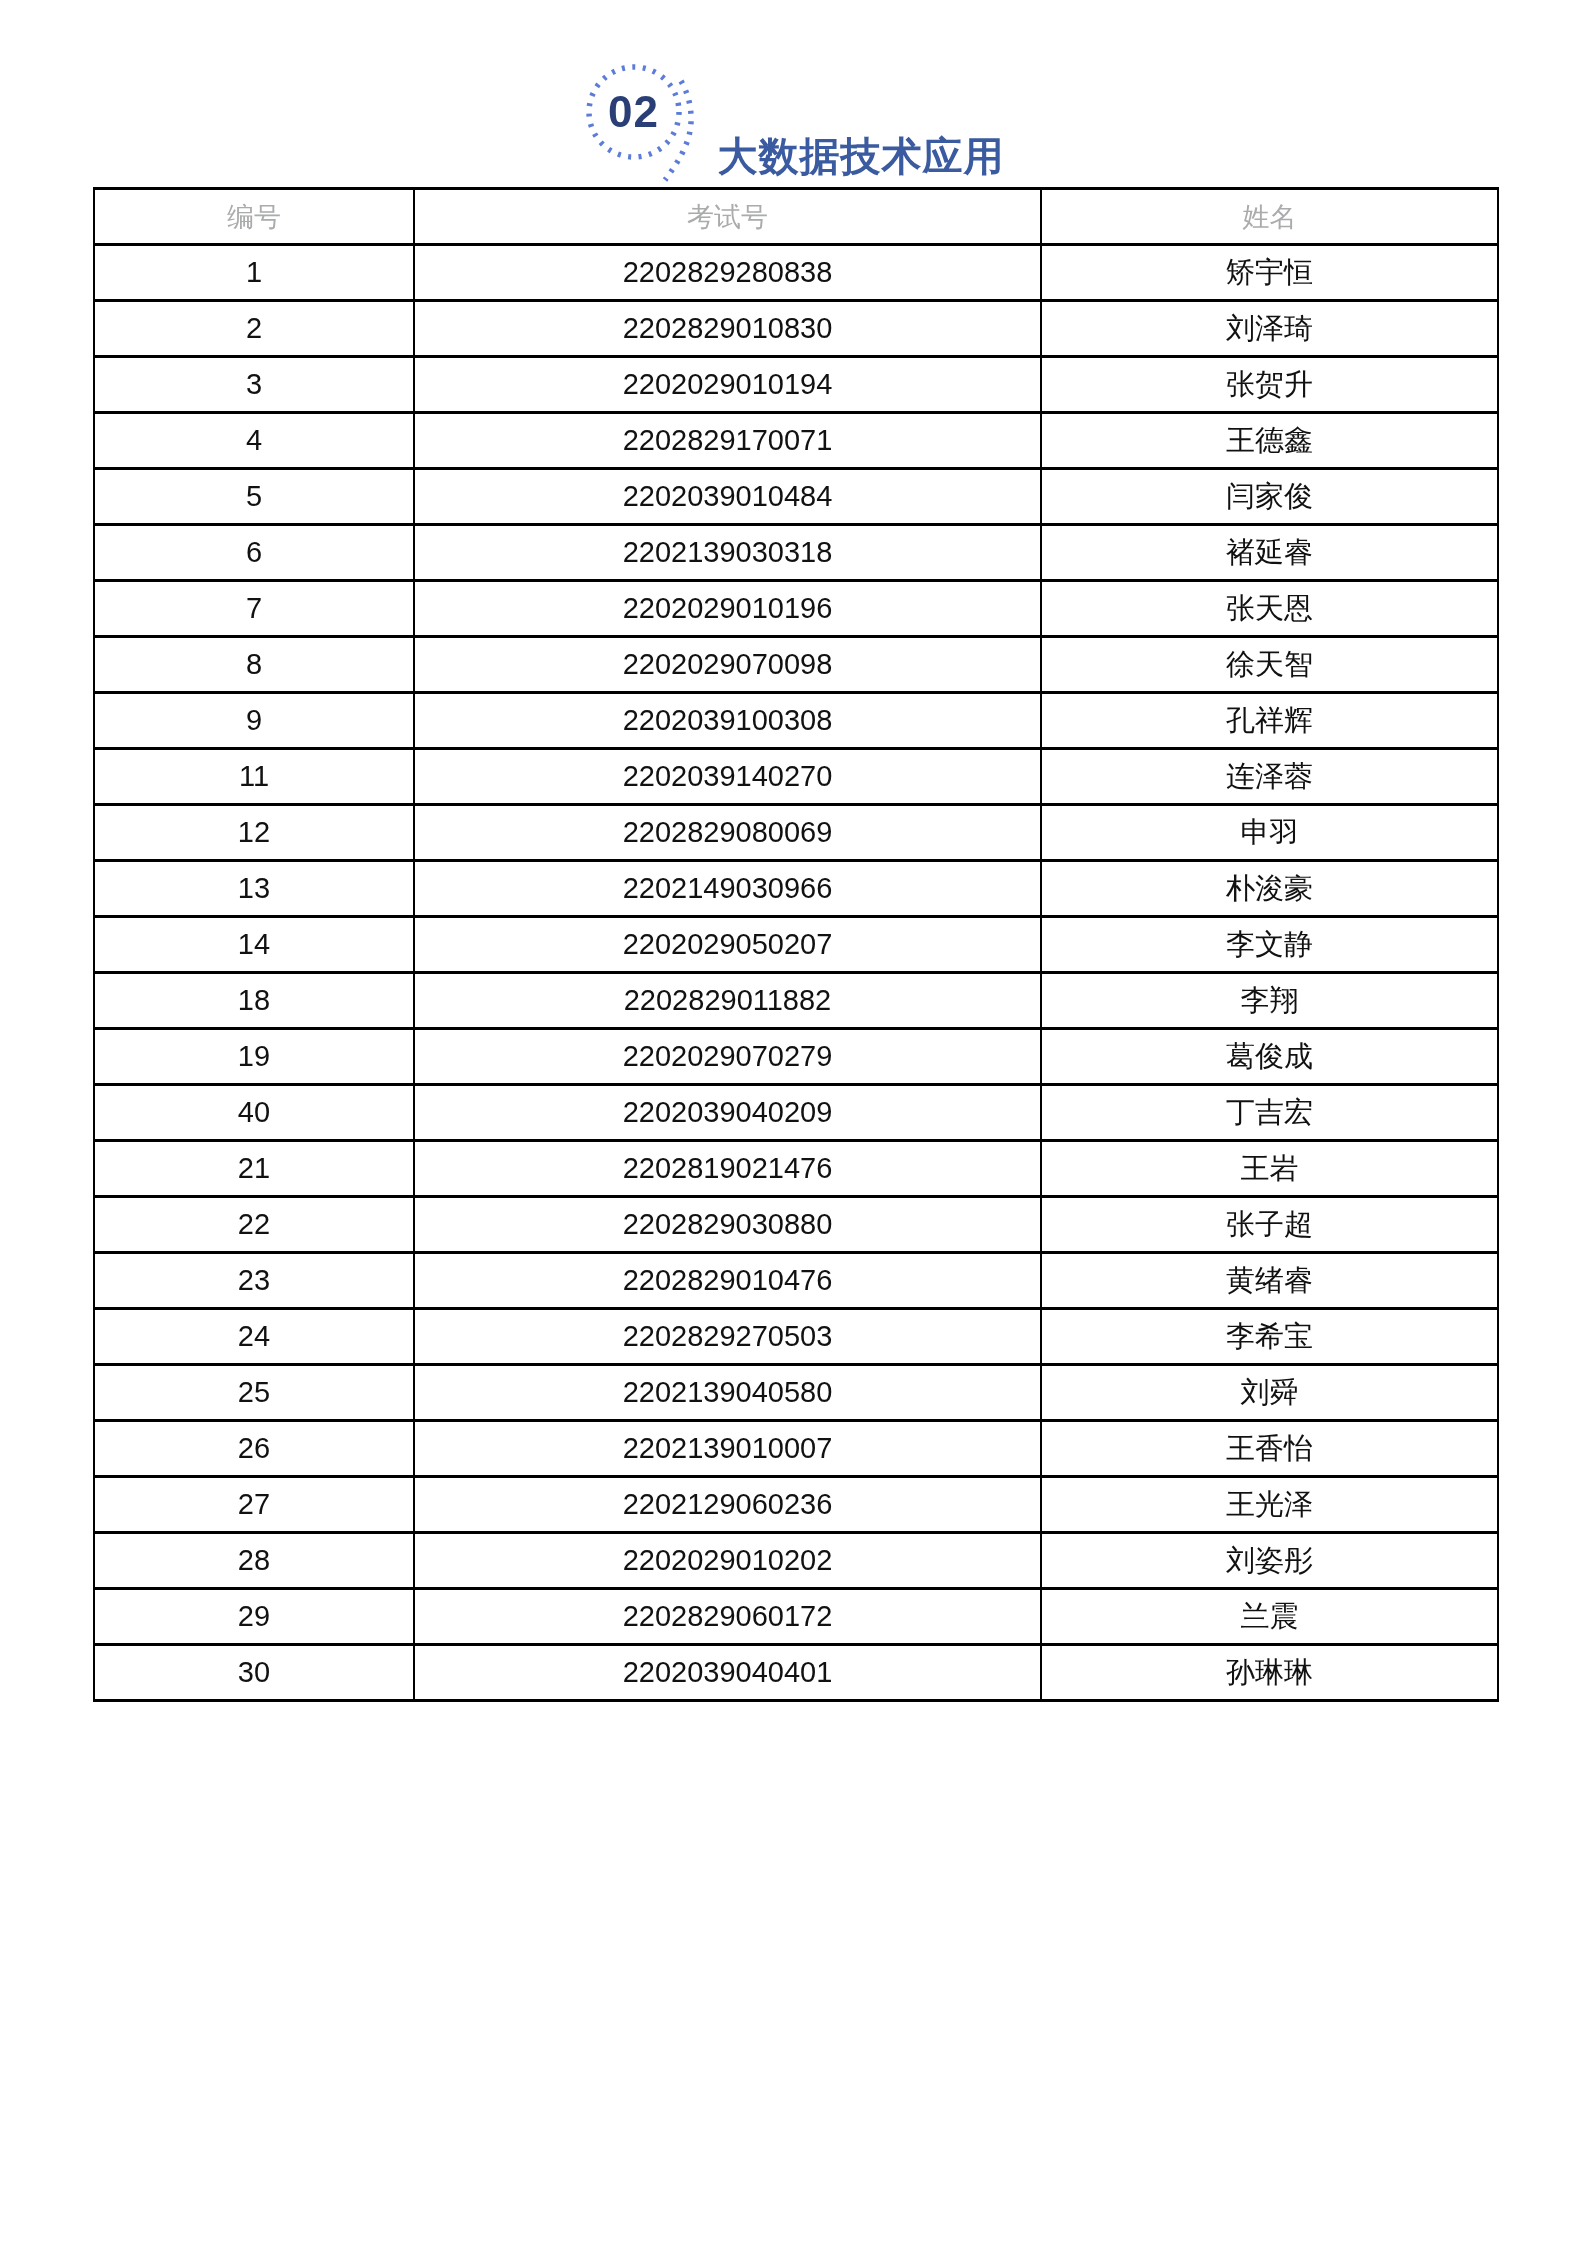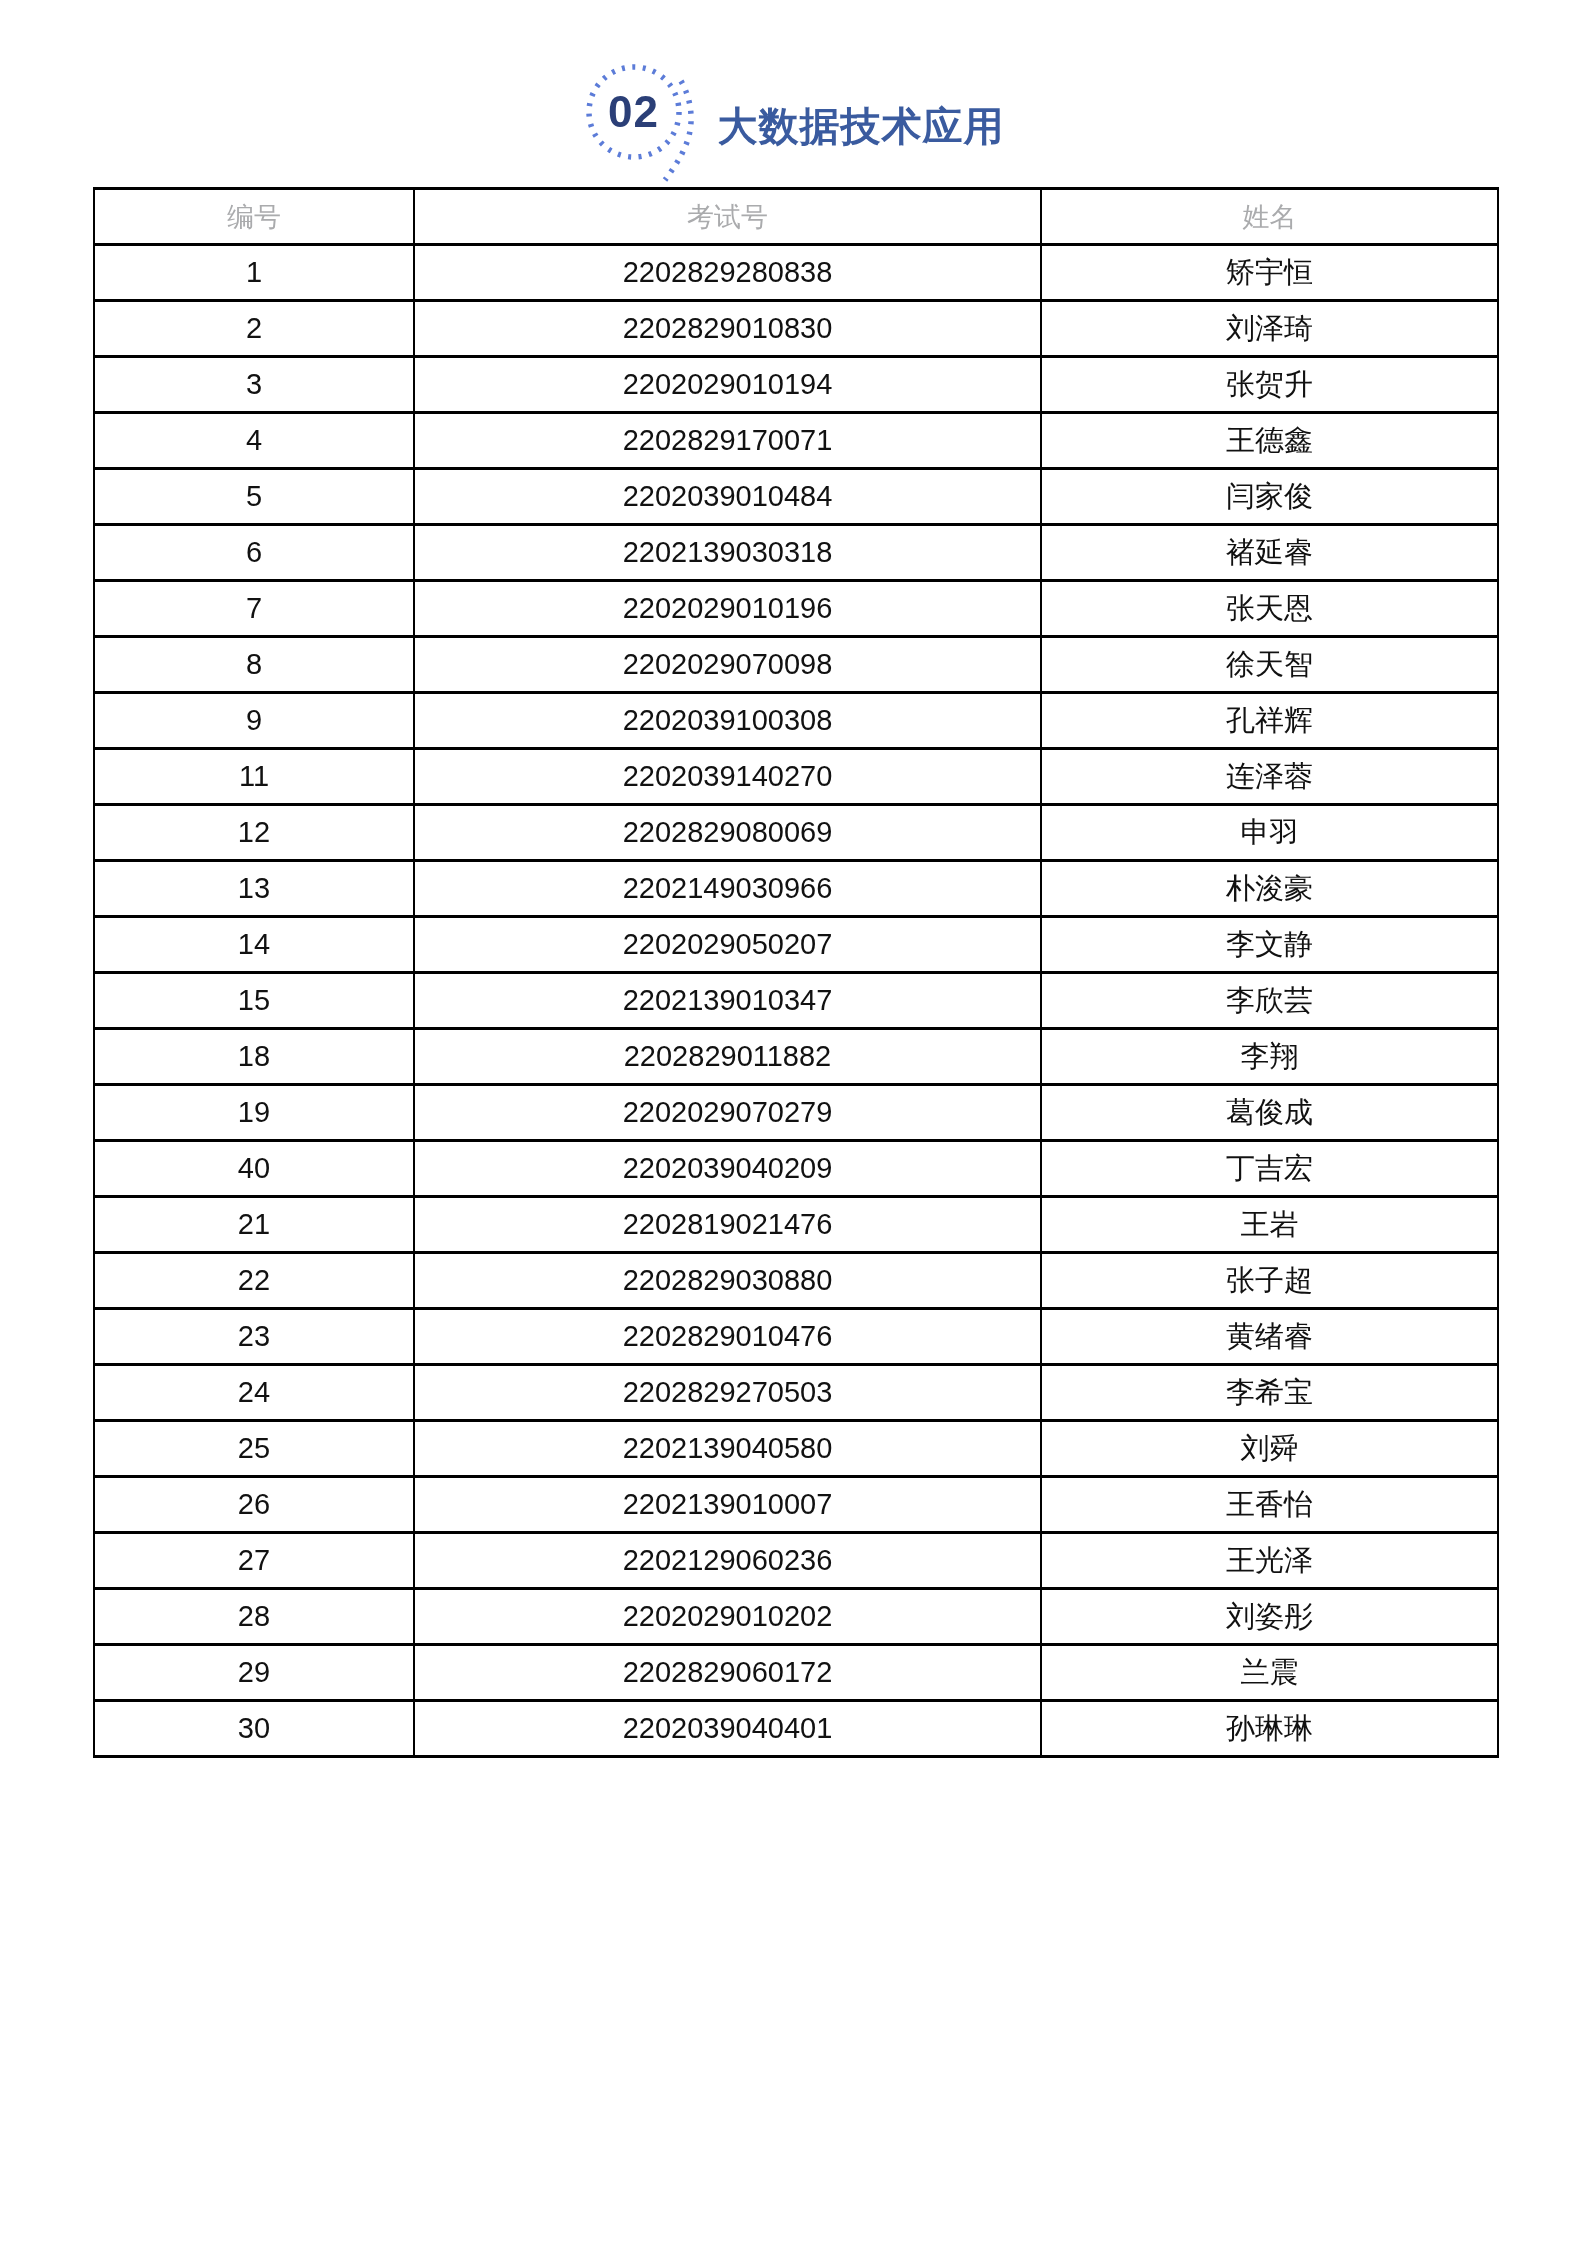--- a/index.html
+++ b/index.html
@@ -24,21 +24,21 @@
   }
   .badge { position:relative; width:126px; height:140px; flex:0 0 auto; }
   .badge svg { position:absolute; left:0; top:0; }
   .badge-num {
     position:absolute; left:7px; top:12px;
     width:90px; height:90px;
     display:flex; align-items:center; justify-content:center;
     font-size:44px; font-weight:700; color:#2b3f77; letter-spacing:1px;
   }
   .title {
-    margin:50px 0 0 0;
+    margin:80px 0 0 0;
     font-size:40px; line-height:42px;
     font-weight:700;
     color:#3a5b9f;
     letter-spacing:1px;
   }
 
   
   table.roster {
     position:absolute;
     left:93px; top:187px;
@@ -160,25 +160,20 @@
           <td>13</td>
           <td class="exam">2202149030966</td>
           <td class="name">朴浚豪</td>
         </tr>
         <tr>
           <td>14</td>
           <td class="exam">2202029050207</td>
           <td class="name">李文静</td>
         </tr>
         <tr>
-          <td>15</td>
-          <td class="exam">2202139010347</td>
-          <td class="name">李欣芸</td>
-        </tr>
-        <tr>
           <td>18</td>
           <td class="exam">2202829011882</td>
           <td class="name">李翔</td>
         </tr>
         <tr>
           <td>19</td>
           <td class="exam">2202029070279</td>
           <td class="name">葛俊成</td>
         </tr>
         <tr>

